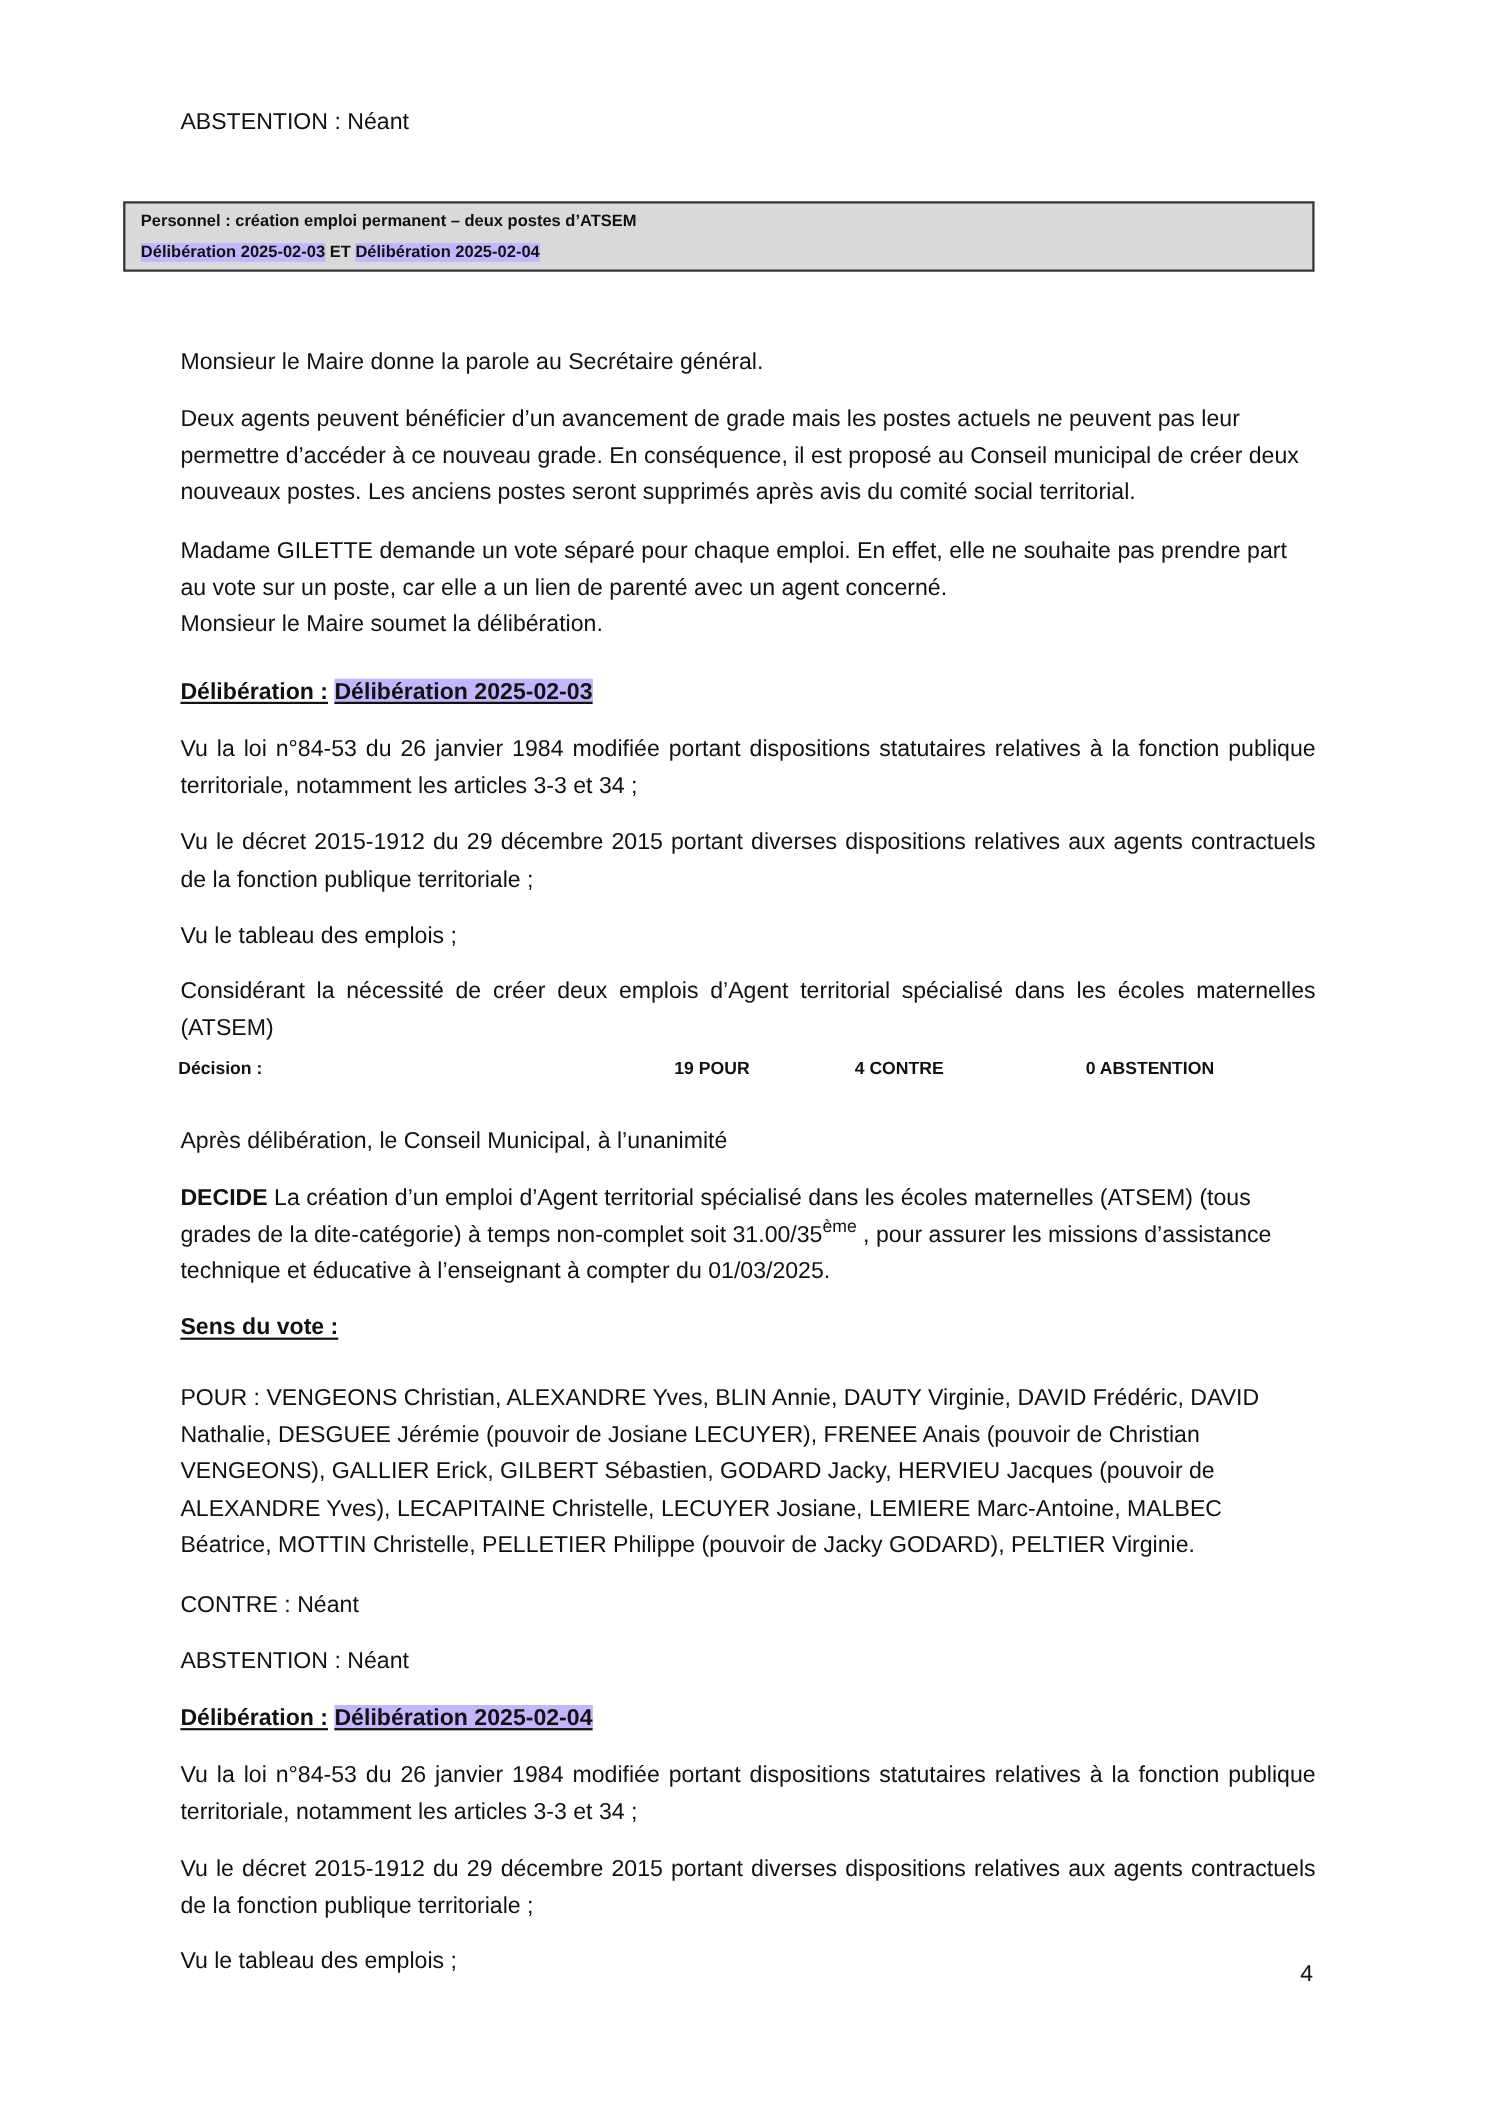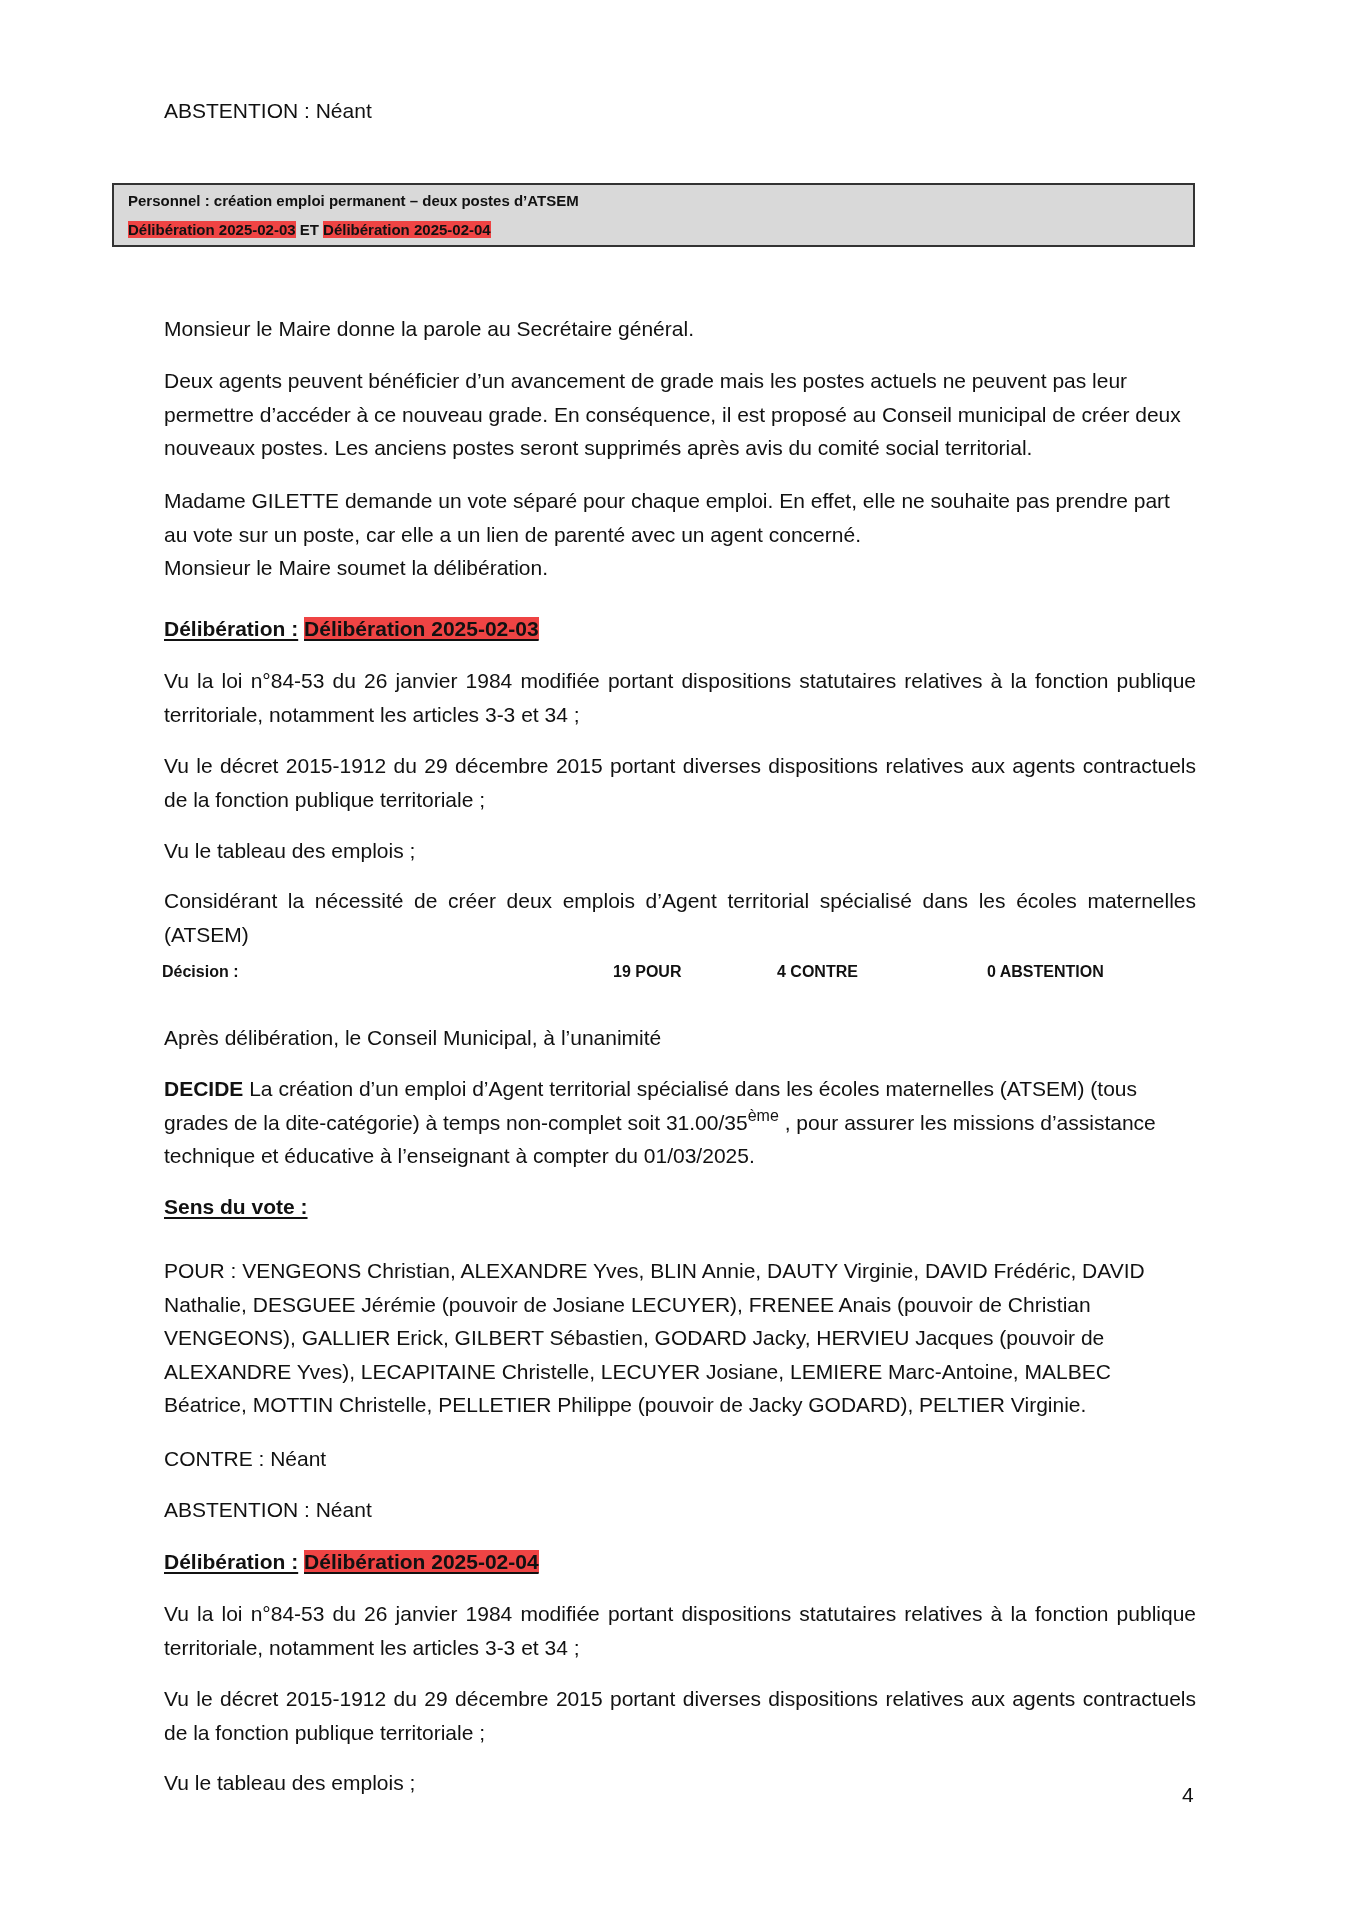--- a/index.html
+++ b/index.html
@@ -27,21 +27,21 @@
     left: 150px;
     width: 1032px;
     font-size: 21px;
     line-height: 33.5px;
     margin: 14px;
     white-space: normal;
   }
   .just { text-align: justify; }
   .bold { font-weight: bold; }
   .ul { text-decoration: underline; text-decoration-thickness: 2px; text-underline-offset: 3px; }
-  .hl { background: #ef4444; }
+  .hl { background: #c4b5fd; }
   .heading-box {
     position: absolute;
     left: 112px;
     top: 183px;
     width: 1079px;
     height: 60px;
     background: #d9d9d9;
     border: 2px solid #333333;
     box-sizing: content-box;
   }

